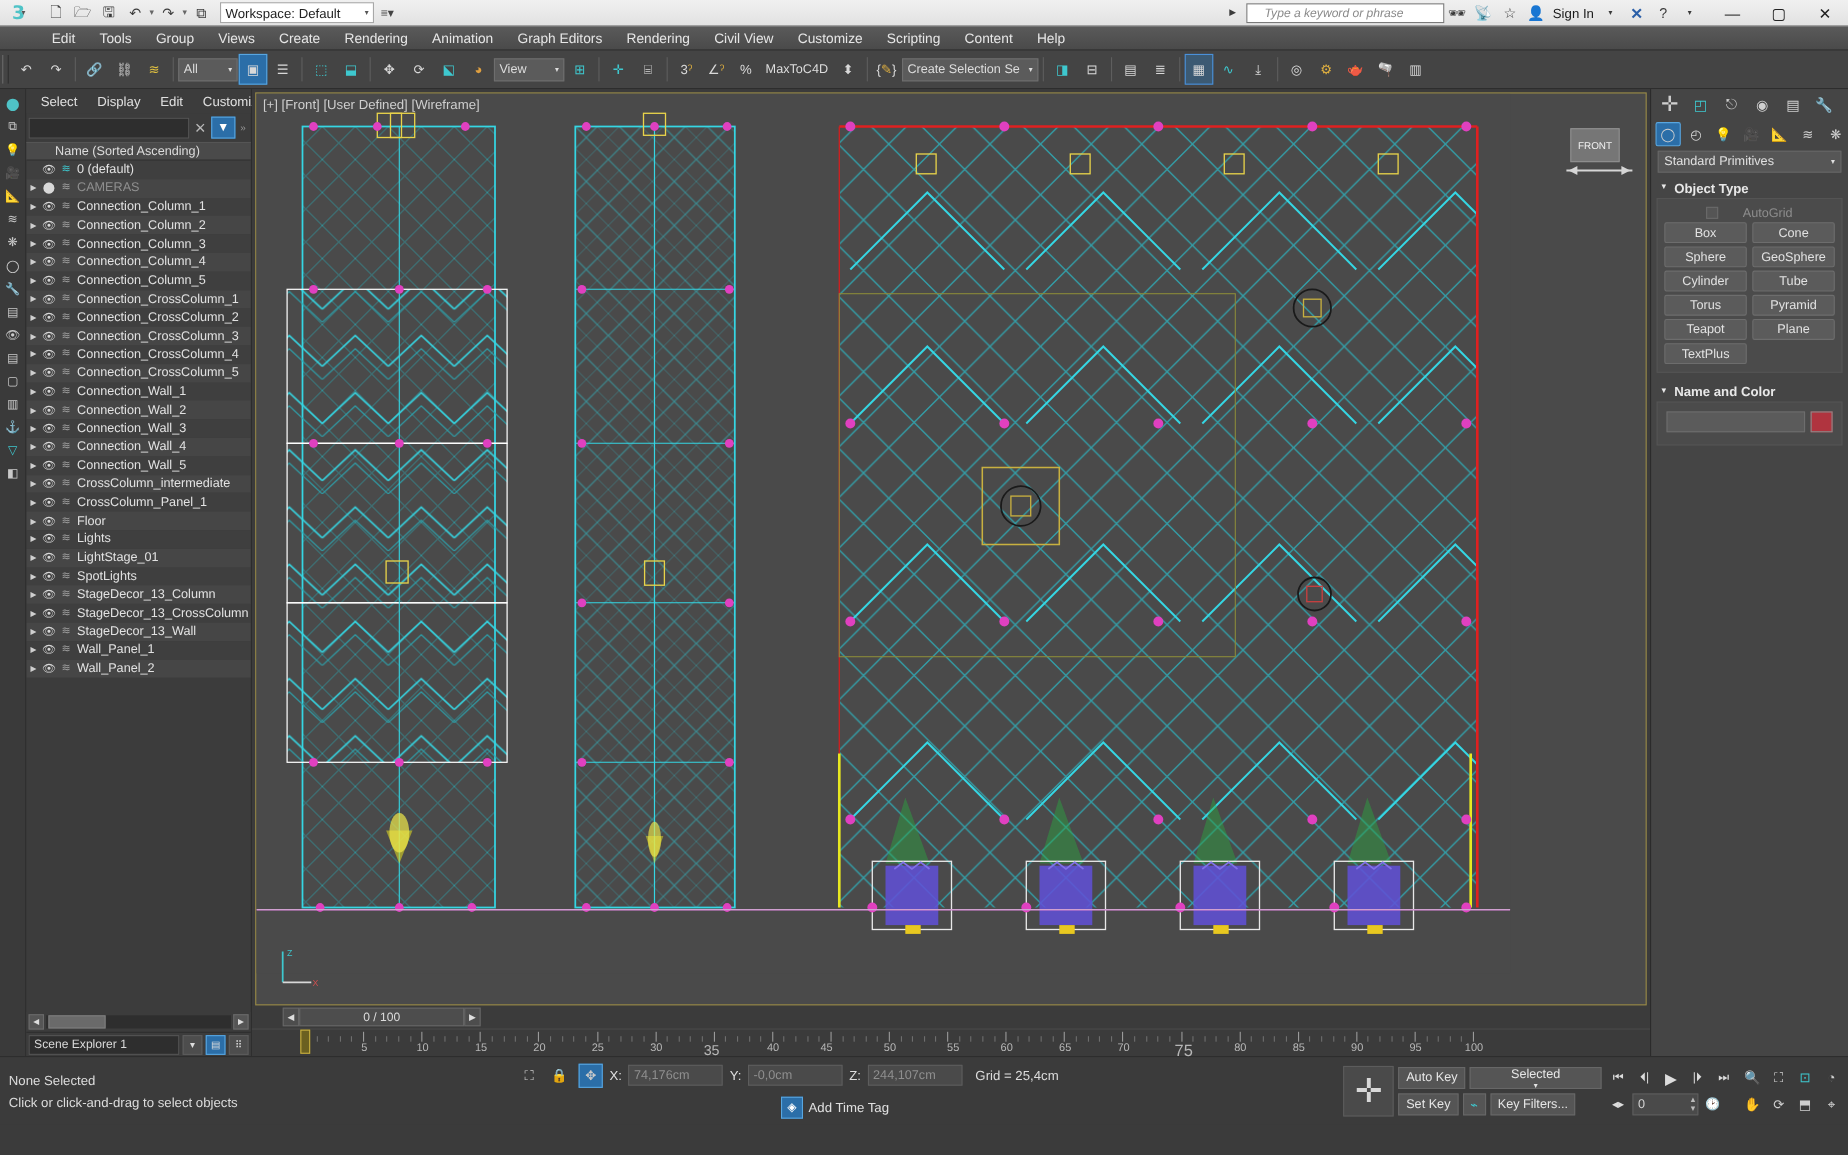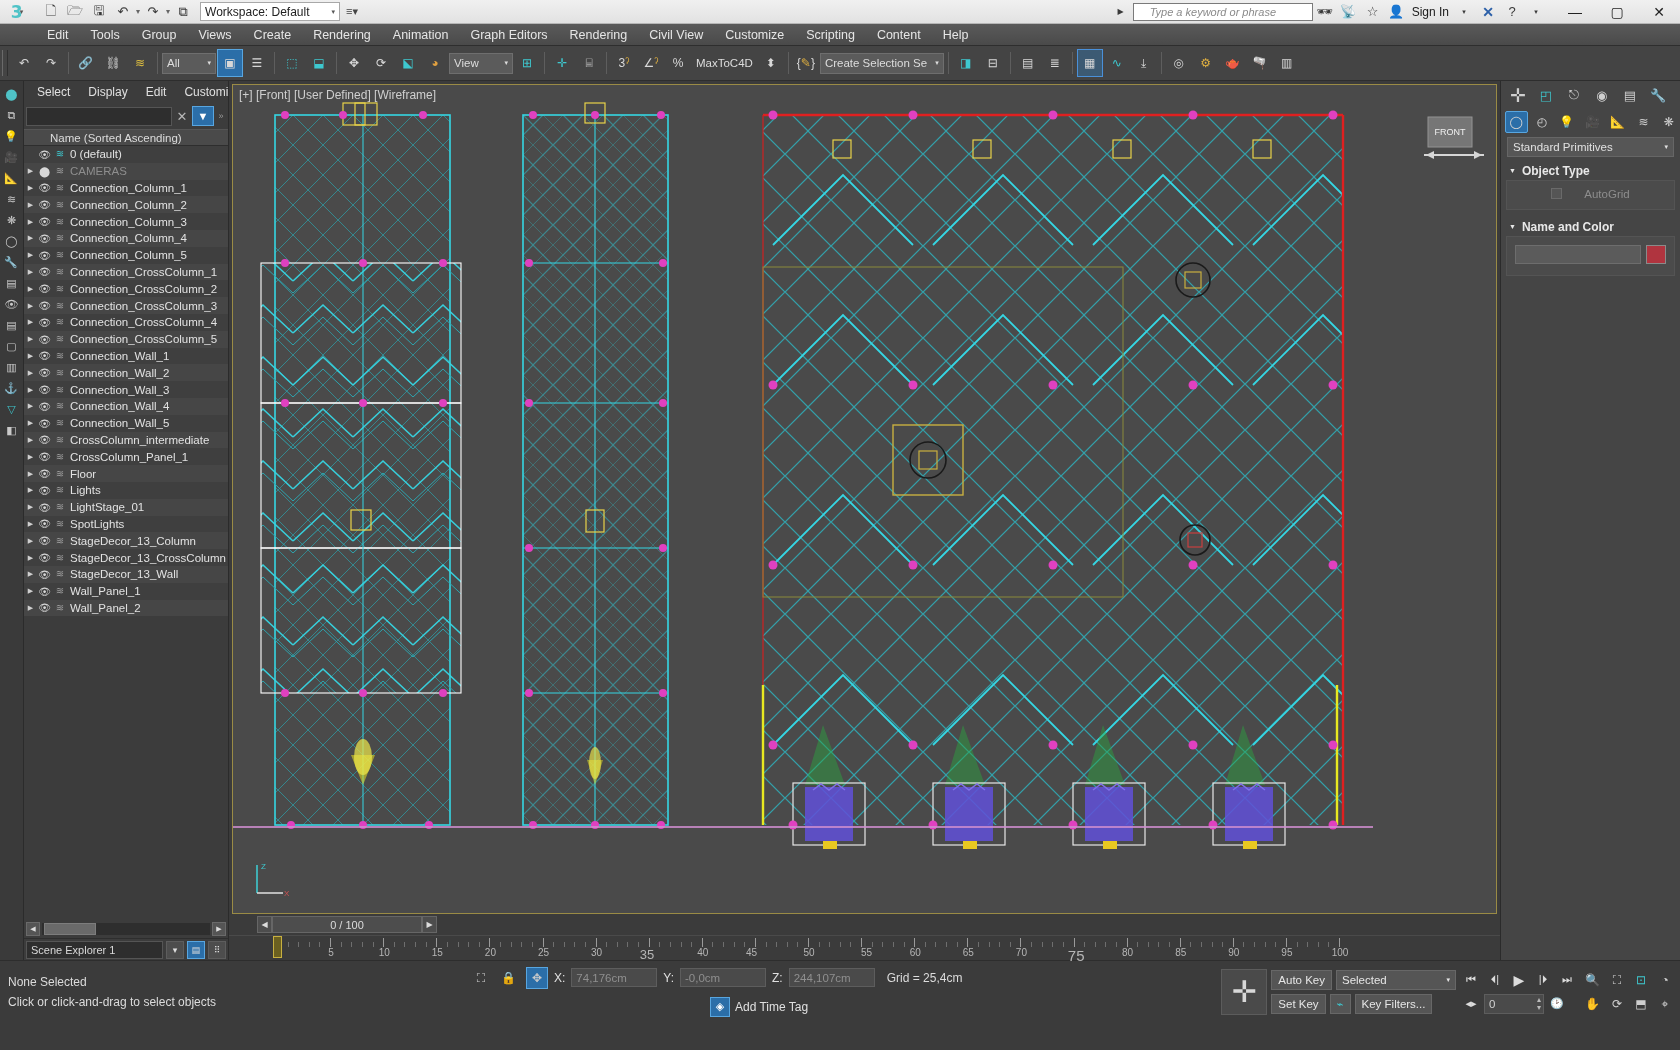--- a/index.html
+++ b/index.html
@@ -164,21 +164,21 @@
   .tt-ic{width:20px;height:20px;background:#2b6ea8;border:1px solid #58a6e0;display:flex;
      align-items:center;justify-content:center;font-size:11px;color:#fff;}
   .animarea{margin-left:auto;display:flex;align-items:center;gap:4px;padding-right:4px;}
   .bigplus{width:46px;height:46px;display:flex;align-items:center;justify-content:center;
      background:#4a4a4a;border:1px solid #5c5c5c;color:#d8d8d8;font-size:30px;font-weight:300;}
   .keycol{display:flex;flex-direction:column;gap:4px;}
   .krow{display:flex;align-items:center;gap:4px;}
   .kbtn{height:20px;padding:0 6px;background:#555;border:1px solid #676767;font-size:11.5px;color:#e6e6e6;
      display:flex;align-items:center;}
   .kcombo{width:120px;height:20px;background:#555;border:1px solid #676767;display:flex;align-items:center;
-     justify-content:space-between;padding:0 5px;font-size:11.5px;color:#e6e6e6;}
+     justify-content:space-between;padding:0 5px;font-size:11.5px;color:#e6e6e6;flex-direction:column;}
   .navrow{display:flex;align-items:center;gap:2px;}
   .nbtn{width:22px;height:20px;display:flex;align-items:center;justify-content:center;
      color:#dcdcdc;font-size:11px;}
   .spin{width:60px;height:20px;background:#4a4a4a;border:1px solid #5d5d5d;display:flex;
      align-items:center;padding-left:4px;font-size:11.5px;color:#d2d2d2;position:relative;}
   .spin .ud{position:absolute;right:2px;font-size:8px;line-height:8px;color:#bbb;}
   .vnav{display:flex;align-items:center;gap:2px;}
   .vnavb{width:22px;height:20px;display:flex;align-items:center;justify-content:center;color:#cfcfcf;font-size:12px;}
   .vnavb.teal{color:#3ec8cf;}
 </style>
@@ -896,20 +896,33 @@
     <div class="roll">
       <div class="roll-hdr">
         <span class="car">▼</span>
         <span>Object Type</span>
       </div>
       <div class="roll-body">
         <div class="autogrid">
           <span class="agbox"></span>
           <span>AutoGrid</span>
         </div>
+        <div class="otgrid" id="otgrid">
+            <div class="otbtn">Box</div>
+            <div class="otbtn">Cone</div>
+            <div class="otbtn">Sphere</div>
+            <div class="otbtn">GeoSphere</div>
+            <div class="otbtn">Cylinder</div>
+            <div class="otbtn">Tube</div>
+            <div class="otbtn">Torus</div>
+            <div class="otbtn">Pyramid</div>
+            <div class="otbtn">Teapot</div>
+            <div class="otbtn">Plane</div>
+            <div class="otbtn">TextPlus</div>
+          </div>
       </div>
     </div>
 
     <div class="roll" style="margin-top:7px;">
       <div class="roll-hdr">
         <span class="car">▼</span>
         <span>Name and Color</span>
       </div>
       <div class="roll-body">
         <div class="nc-body">

